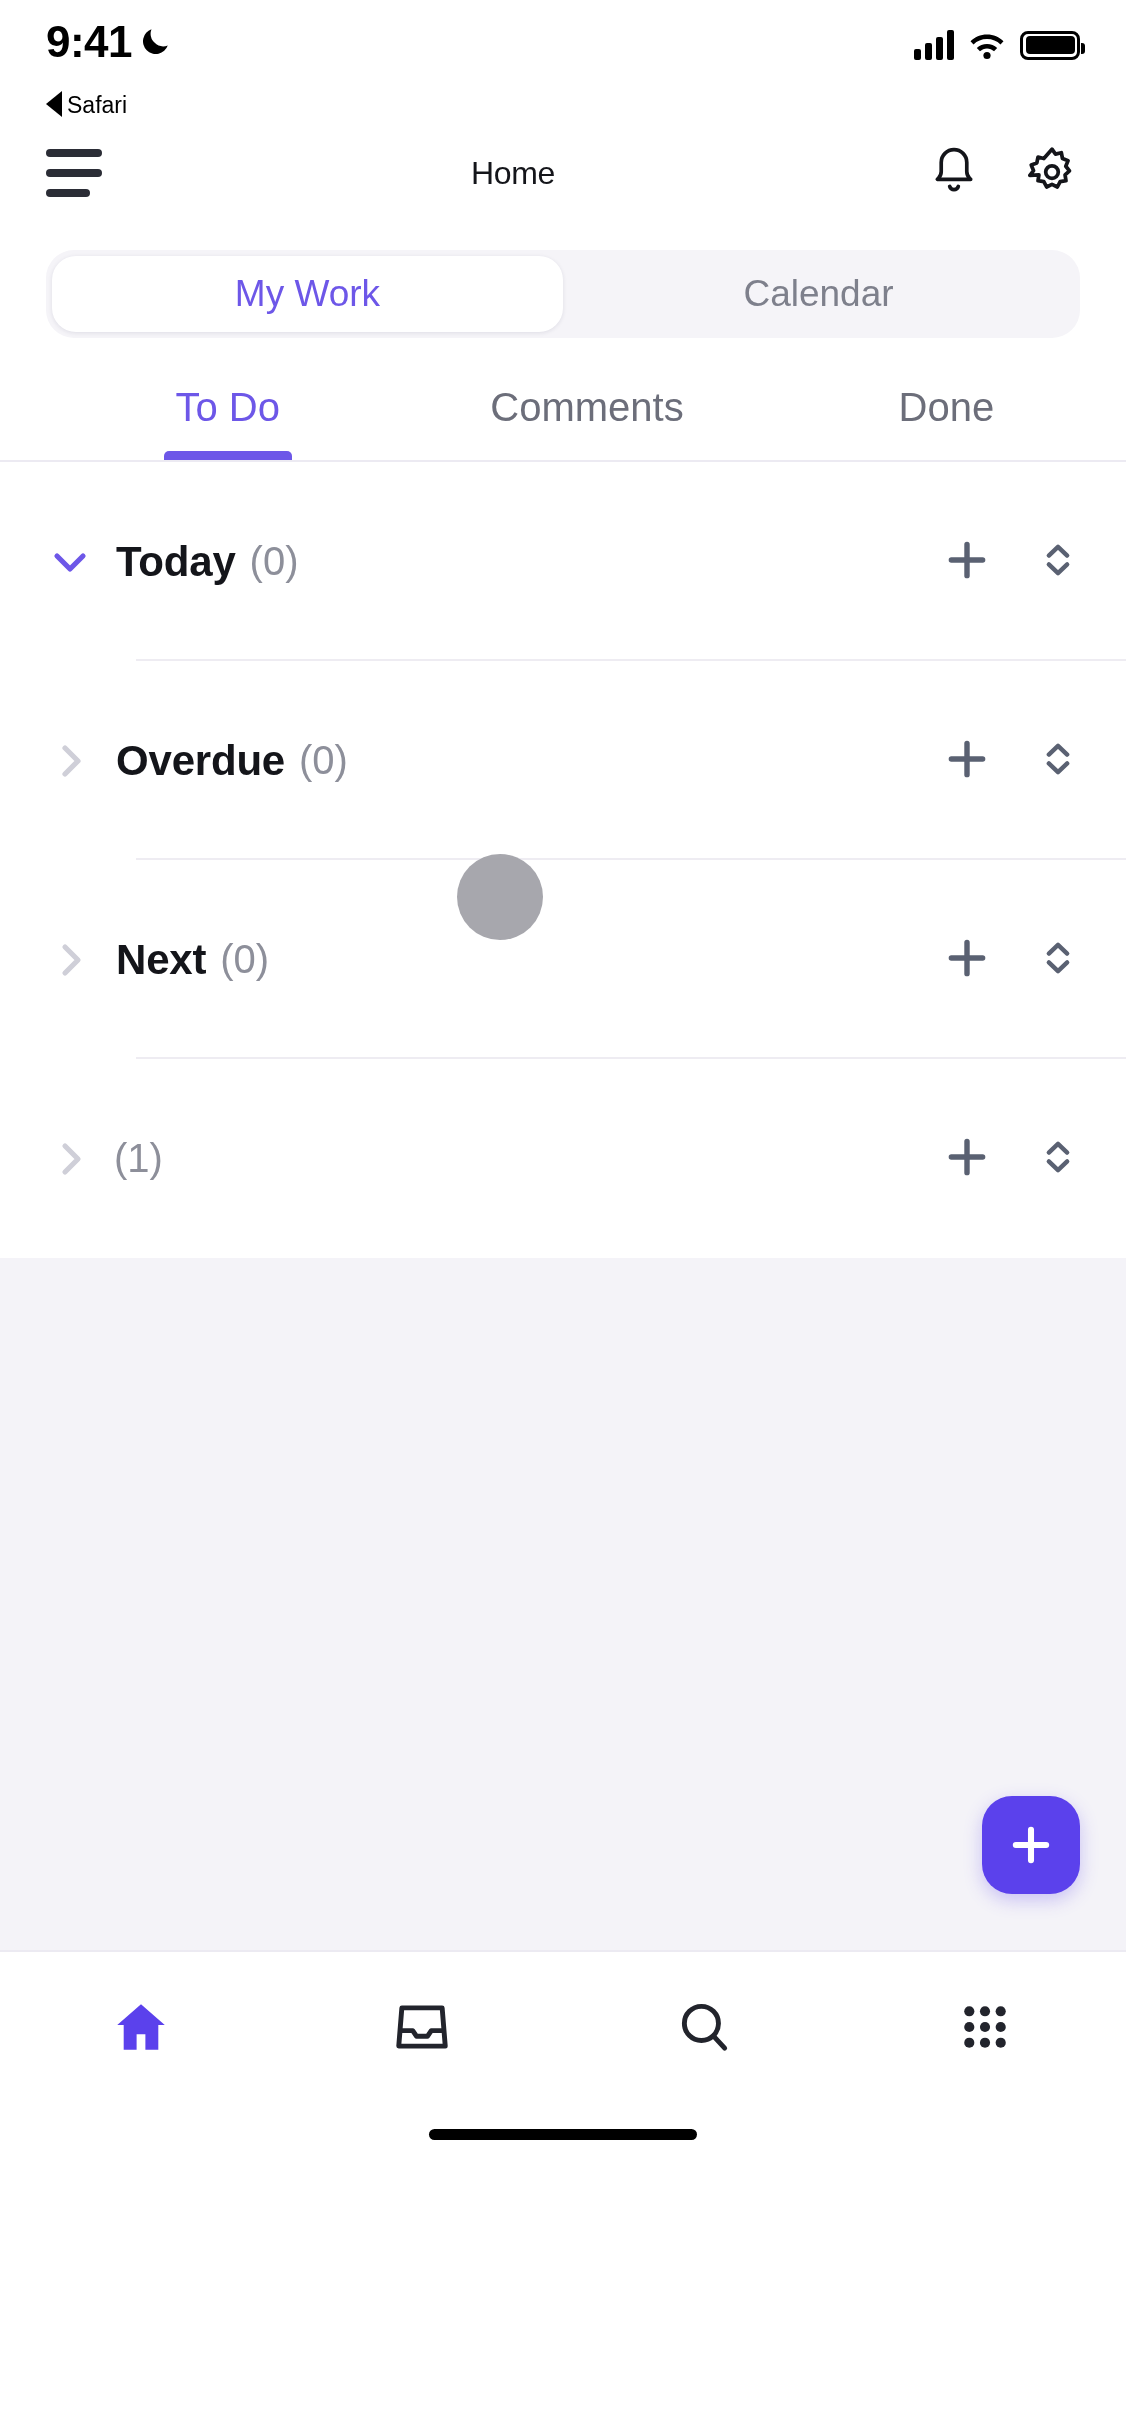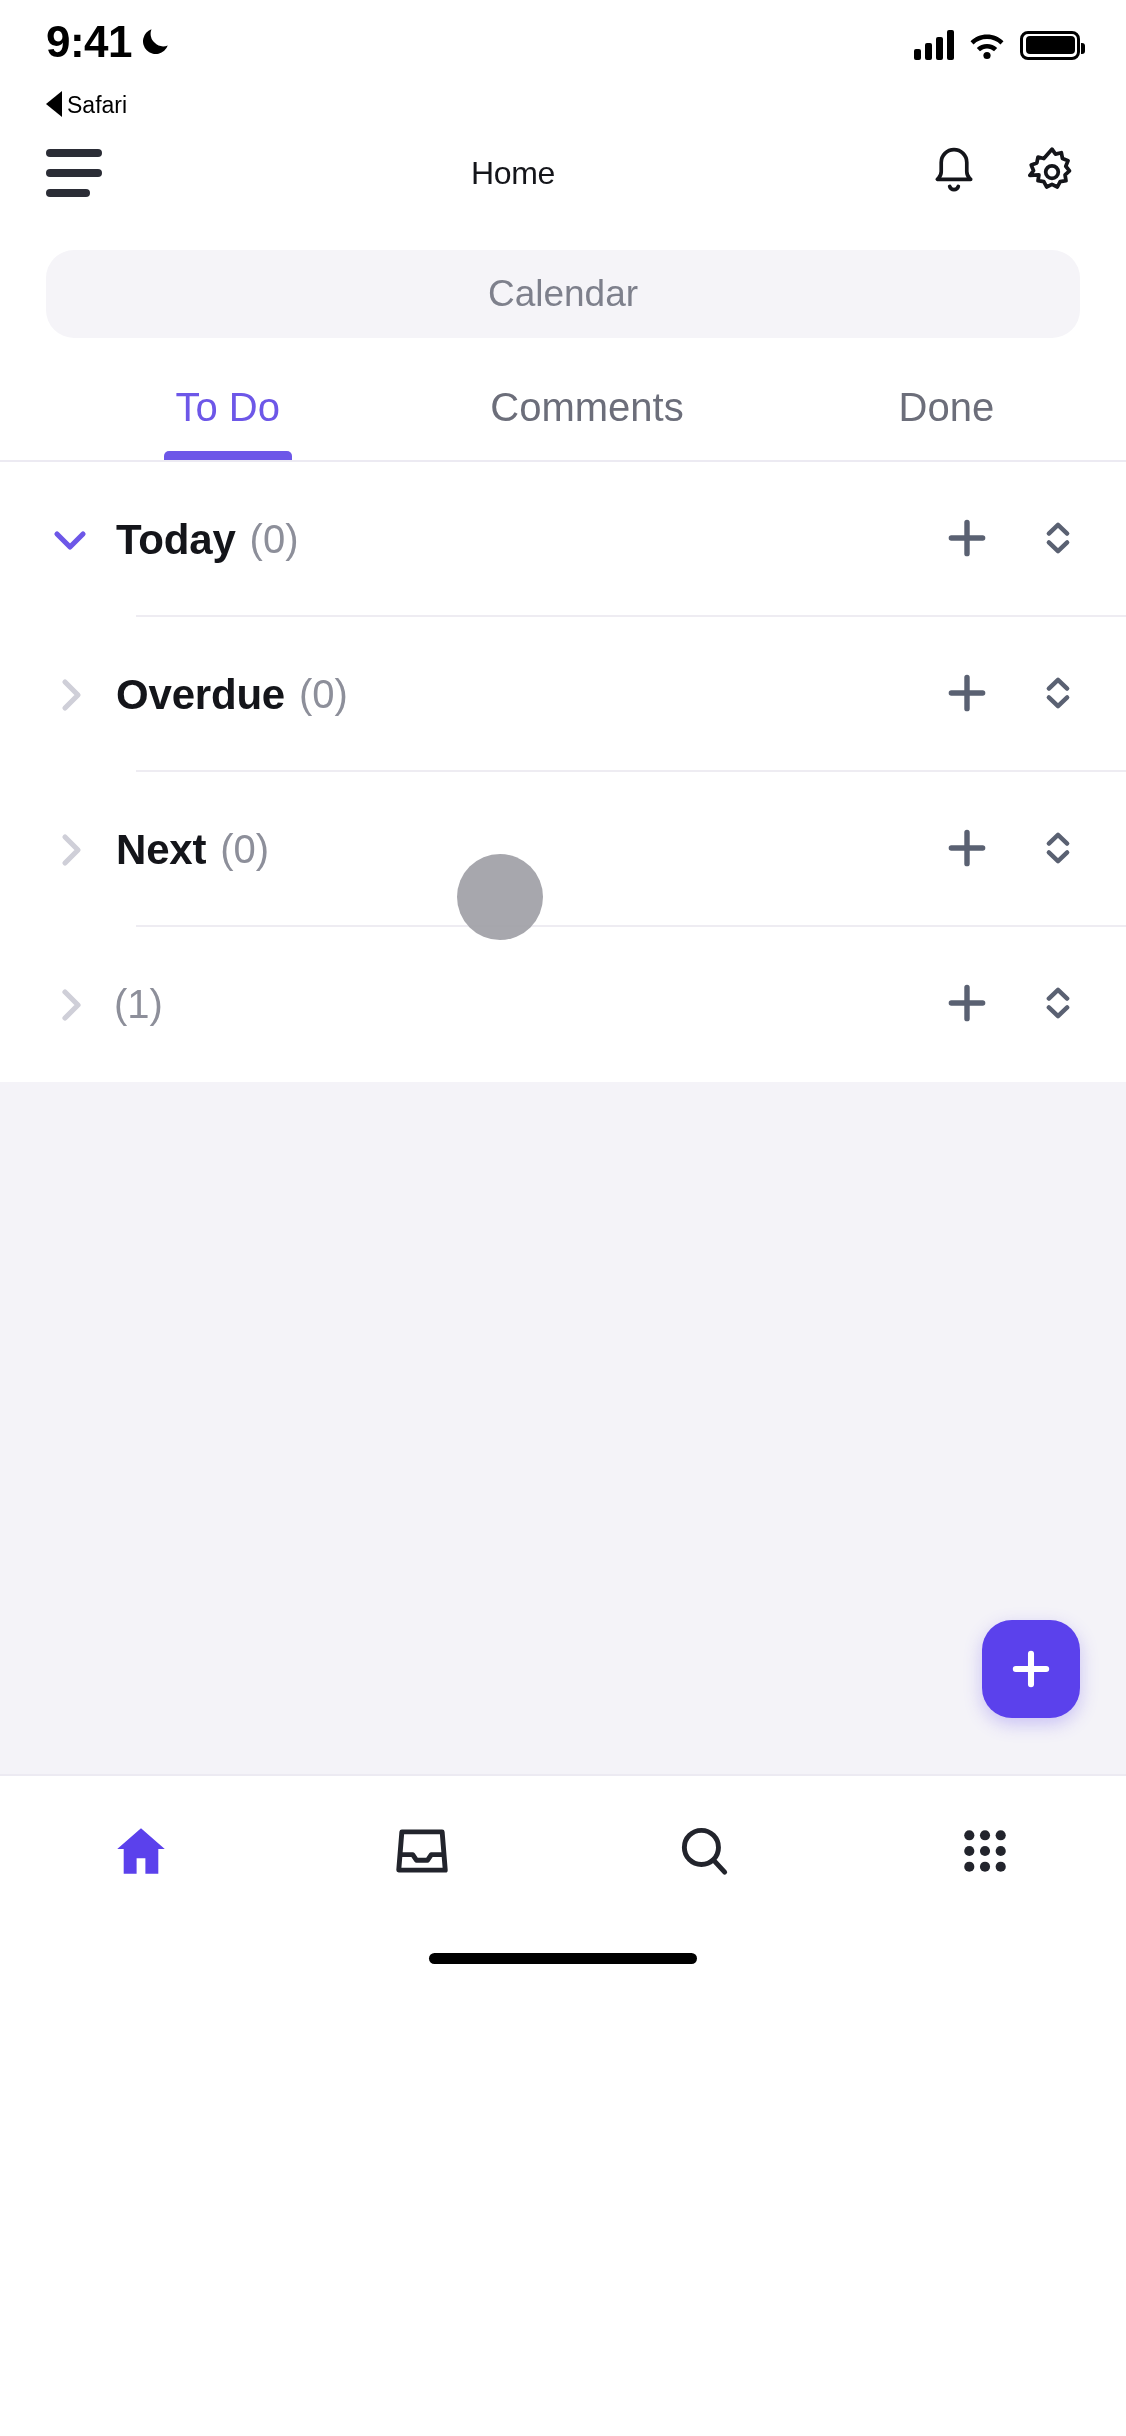--- a/index.html
+++ b/index.html
@@ -95,21 +95,21 @@
   .subtab.active{ color:#6d57e8;padding-left:48px; }
   .subtab .underline{
     position:absolute; bottom:0; width:128px; height:9px;
     background:#6d57e8; border-radius:5px 5px 0 0; display:none;
   }
   .subtab.active .underline{ display:block; }
 
   
   .sections{ background:#ffffff; }
   .section-row{
-    height:155px; display:flex; align-items:center;
+    height:199px; display:flex; align-items:center;
     padding:0 46px 0 46px; position:relative; cursor:pointer;
   }
   .section-row .divider{
     position:absolute; left:136px; right:0; bottom:0; height:2px; background:#eeecf2;
   }
   .chev{ width:54px; display:flex; align-items:center; justify-content:flex-start; cursor:pointer; }
   .sec-label{
     font-size:42px; font-weight:700; color:#14151a; margin-left:16px; letter-spacing:-0.2px;
   }
   .sec-count{ font-size:40px; color:#8d8f9a; margin-left:14px; font-weight:400; }
@@ -205,20 +205,23 @@
       <svg width="56" height="56" viewBox="0 0 24 24">
         <path d="M12 1.8l1.5 2.1 2.5-.6.5 2.5 2.4.9-1 2.4 1.6 2-1.9 1.7.4 2.5-2.5.4-1.2 2.3-2.3-1.1-2.3 1.1-1.2-2.3-2.5-.4.4-2.5L2.5 13l1.6-2-1-2.4 2.4-.9.5-2.5 2.5.6L12 1.8z" fill="none" stroke="#14151a" stroke-width="1.6" stroke-linejoin="round"></path>
         <circle cx="12" cy="11.6" r="2.7" fill="none" stroke="#14151a" stroke-width="1.6"></circle>
       </svg>
     </div>
   </div>
 </div>
 
 <div class="seg-wrap">
   <div class="segment">
+    <div class="seg-item active">
+      <span>My Work</span>
+    </div>
     <div class="seg-item">
       <span>Calendar</span>
     </div>
   </div>
 </div>
 
 <div class="subtabs">
   <div class="subtab active">
     <span>To Do</span>
     <span class="underline"></span>

